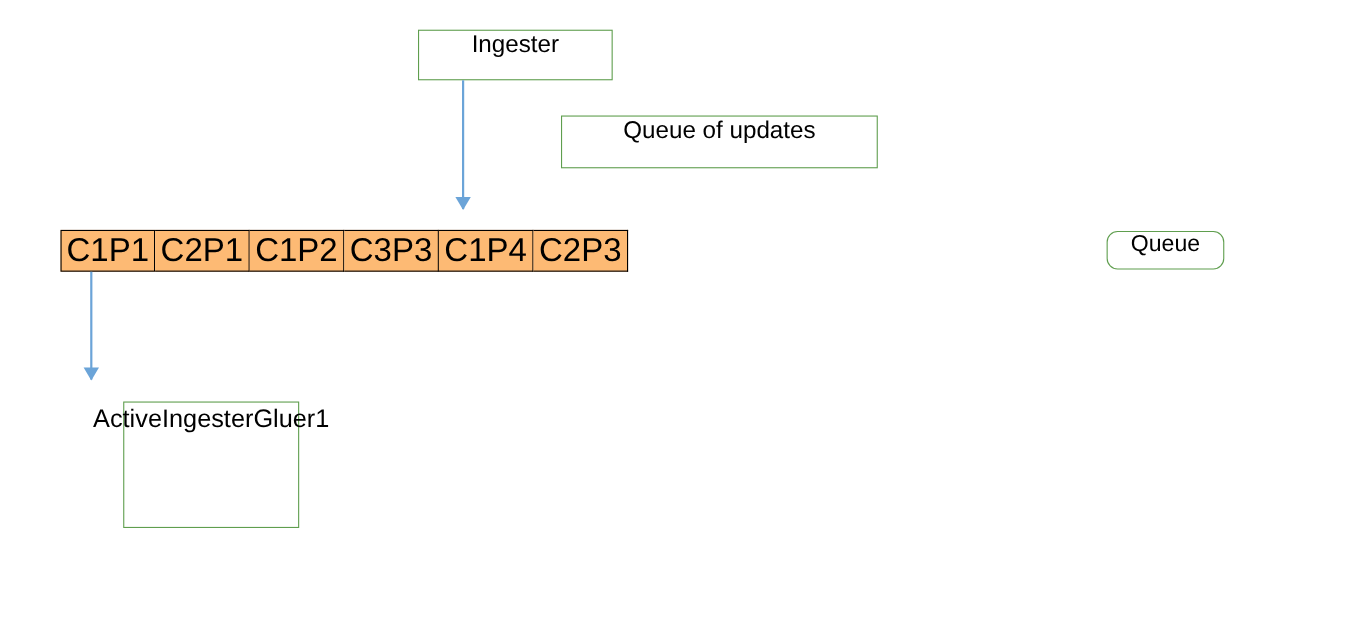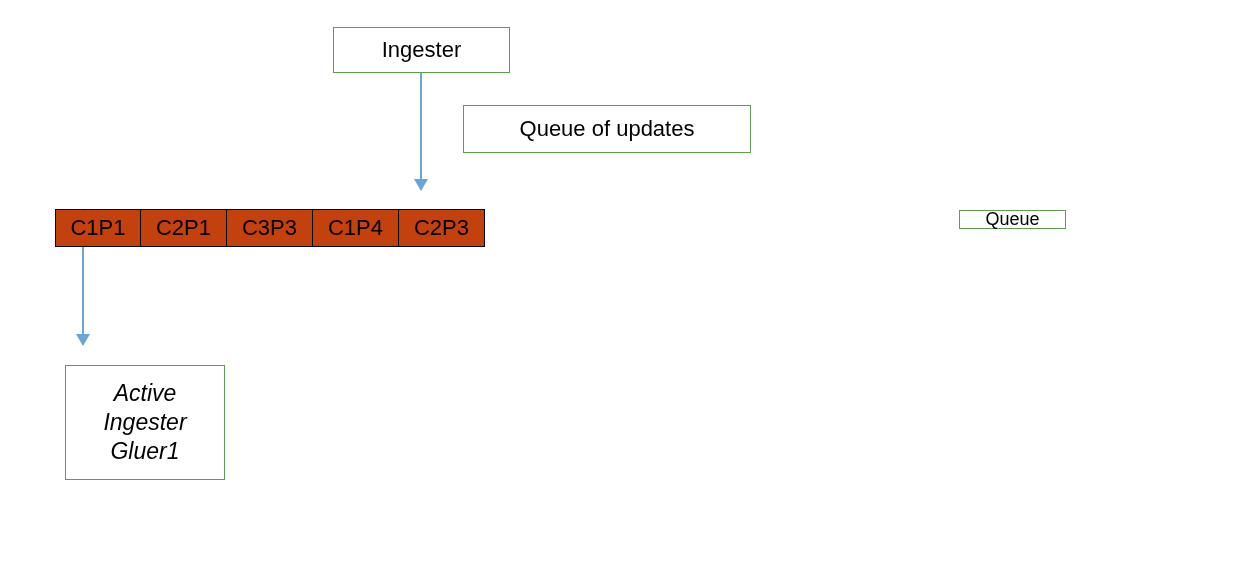--- a/index.html
+++ b/index.html
@@ -20,48 +20,46 @@
 
   .box {
     position: absolute;
     box-sizing: border-box;
   }
 
   .green-box {
     border: 1.5px solid #5f9e4e;
     background: #fff;
     display: flex;
-    align-items: center;
     justify-content: center;
     font-size: 22px;
     line-height: 1.05;
+    margin-left: 47px;
   }
 
   .green-box.tall {
-    flex-direction: column;
     text-align: center;
-    font-style: italic;
   }
 
   .queue-row {
     position: absolute;
     display: flex;
     flex-direction: row;
   }
 
   .cell {
     box-sizing: border-box;
     border: 1.5px solid #000;
     width: 86px;
     height: 38px;
     display: flex;
     align-items: center;
     justify-content: center;
-    font-size: 22px;
-    background: #c2410c;
+    font-size: 30px;
+    background: #fdba74;
   }
   .cell + .cell {
     border-left: none; 
   }
 
   
   .arrow {
     position: absolute;
     width: 2px;
     background: #6ba4d8;
@@ -95,31 +93,34 @@
   <div class="arrow" style="left:420px; top:73px; height:117px;"></div>
 
   <div class="queue-row" style="left:55px; top:209px;">
     <div class="cell">
         <span>C1P1</span>
       </div>
     <div class="cell">
         <span>C2P1</span>
       </div>
     <div class="cell">
+        <span>C1P2</span>
+      </div>
+    <div class="cell">
         <span>C3P3</span>
       </div>
     <div class="cell">
         <span>C1P4</span>
       </div>
     <div class="cell">
         <span>C2P3</span>
       </div>
   </div>
 
-  <div class="box green-box" style="left:959px; top:210px; width:107px; height:19px; font-size:18px;">
+  <div class="box green-box" style="left:959px; top:210px; width:107px; height:35px; font-size:21px;border-radius:10px;">
     <span>Queue</span>
   </div>
 
   <div class="arrow" style="left:82px; top:247px; height:98px;"></div>
 
   <div class="box green-box tall" style="left:65px; top:365px; width:160px; height:115px; font-size:23px; line-height:1.25;">
     <span>Active</span>
     <span>Ingester</span>
     <span>Gluer1</span>
   </div>

